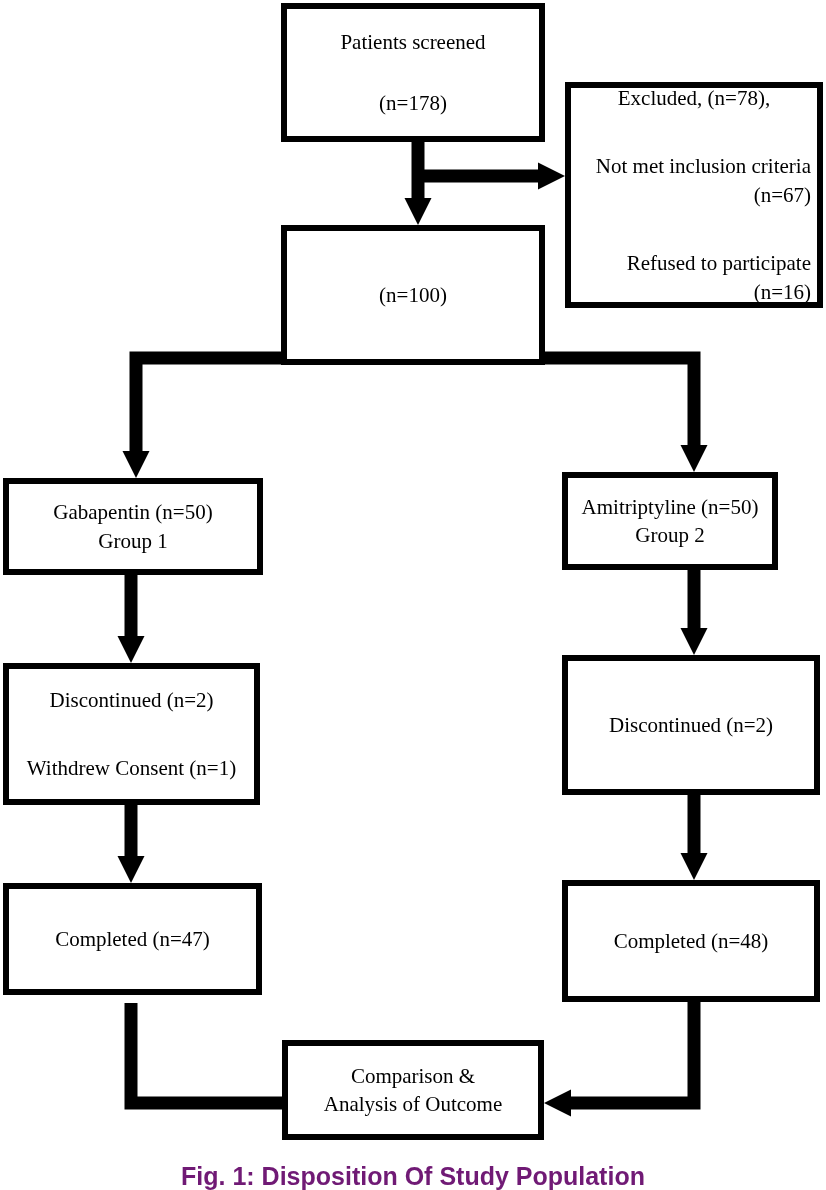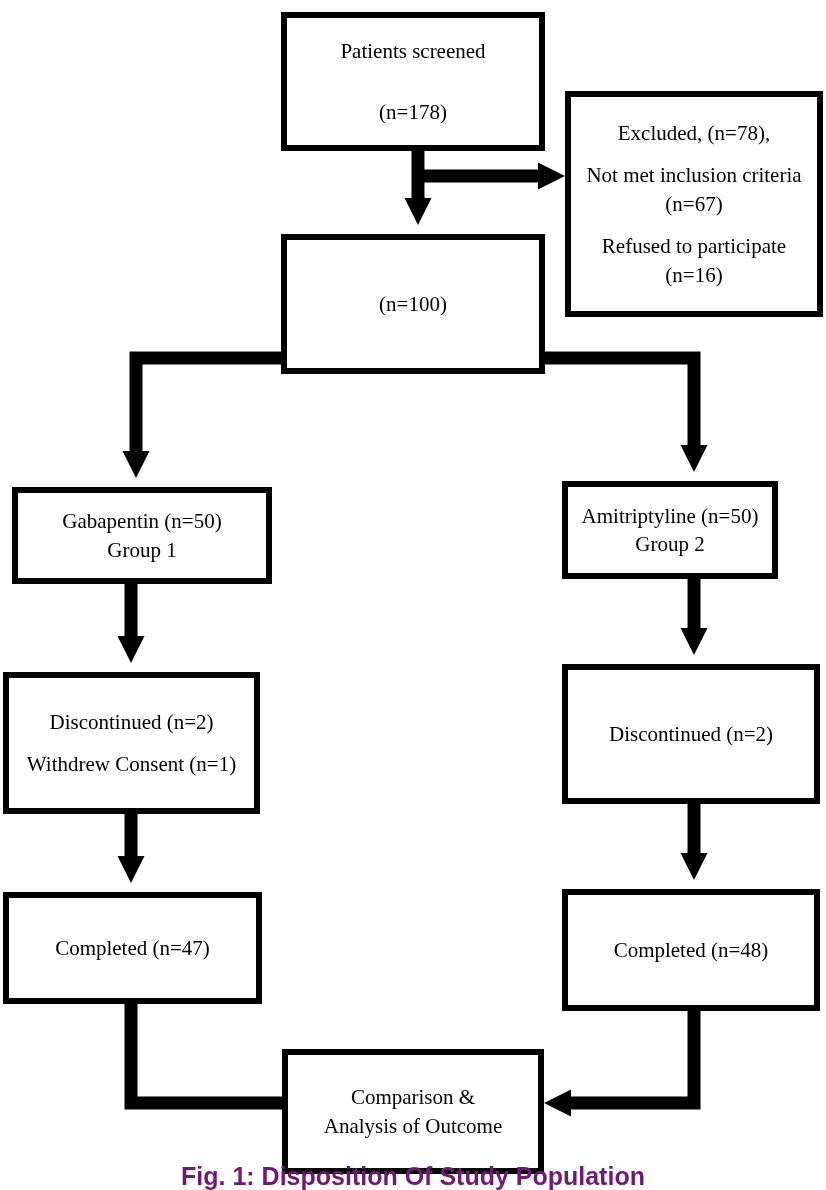--- a/index.html
+++ b/index.html
@@ -26,25 +26,24 @@
     border: 6px solid #000000;
     background: #ffffff;
     display: flex;
     flex-direction: column;
     align-items: center;
     justify-content: center;
     text-align: center;
     font-size: 21px;
     line-height: 1.35;
     padding: 4px 6px;
-    margin-top: 9px;
   }
   .box p { margin: 0; }
   .gap-lg { row-gap: 32px; }
-  .gap-md { row-gap: 14px; }
+  .gap-md { row-gap: 40px; text-align: right; }
   .caption {
     position: absolute;
     left: 0;
     width: 826px;
     top: 1163px;
     text-align: center;
     font-family: "Liberation Sans", sans-serif;
     font-weight: bold;
     font-size: 25px;
     line-height: 1.1;
@@ -83,21 +82,21 @@
 <div class="box gap-md" style="left:565px; top:82px; width:258px; height:226px;">
   <p>Excluded, (n=78),</p>
   <p>Not met inclusion criteria (n=67)</p>
   <p>Refused to participate (n=16)</p>
 </div>
 
 <div class="box gap-lg" style="left:281px; top:225px; width:264px; height:140px;">
   <p>(n=100)</p>
 </div>
 
-<div class="box" style="left:12px; top:478px; width:260px; height:97px;">
+<div class="box" style="left:3px; top:478px; width:260px; height:97px;">
   <p>Gabapentin (n=50)</p>
   <p>Group 1</p>
 </div>
 
 <div class="box" style="left:562px; top:472px; width:216px; height:98px;">
   <p>Amitriptyline (n=50)</p>
   <p>Group 2</p>
 </div>
 
 <div class="box gap-md" style="left:3px; top:663px; width:257px; height:142px; padding:4px 14px;">
@@ -110,18 +109,18 @@
 </div>
 
 <div class="box" style="left:3px; top:883px; width:259px; height:112px;">
   <p>Completed (n=47)</p>
 </div>
 
 <div class="box" style="left:562px; top:880px; width:258px; height:122px;">
   <p>Completed (n=48)</p>
 </div>
 
-<div class="box" style="left:282px; top:1040px; width:262px; height:125px;">
+<div class="box" style="left:282px; top:1040px; width:262px; height:100px;">
   <p>Comparison &amp;</p>
   <p>Analysis of Outcome</p>
 </div>
 
 <div class="caption">Fig. 1: Disposition Of Study Population</div>
 
 </body></html>

